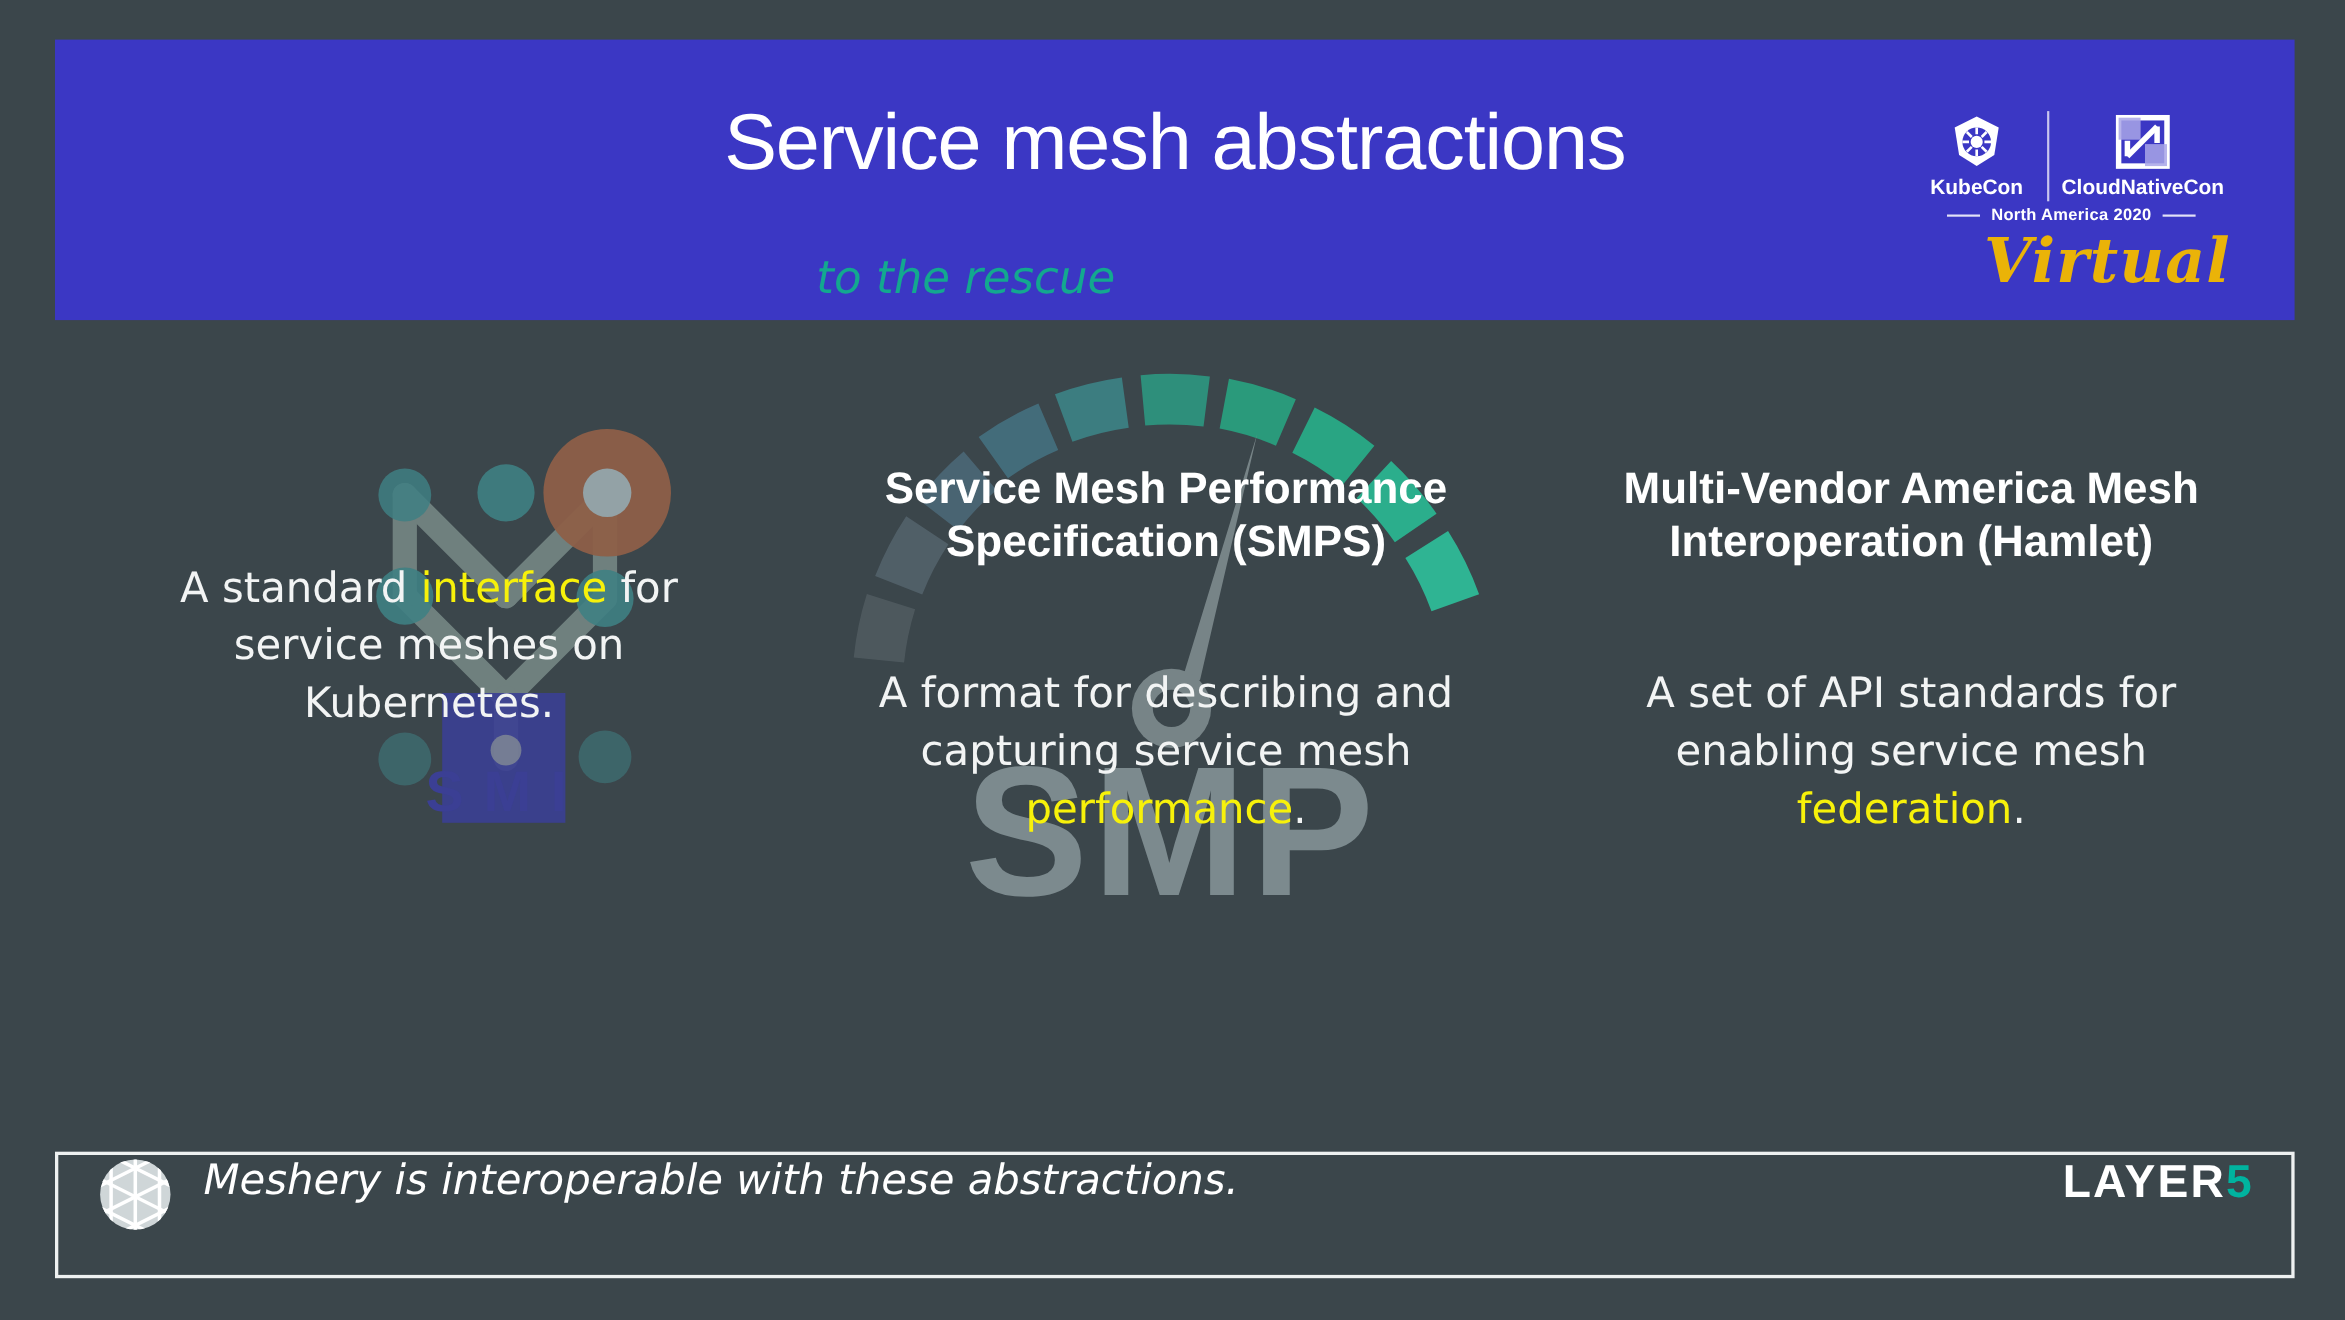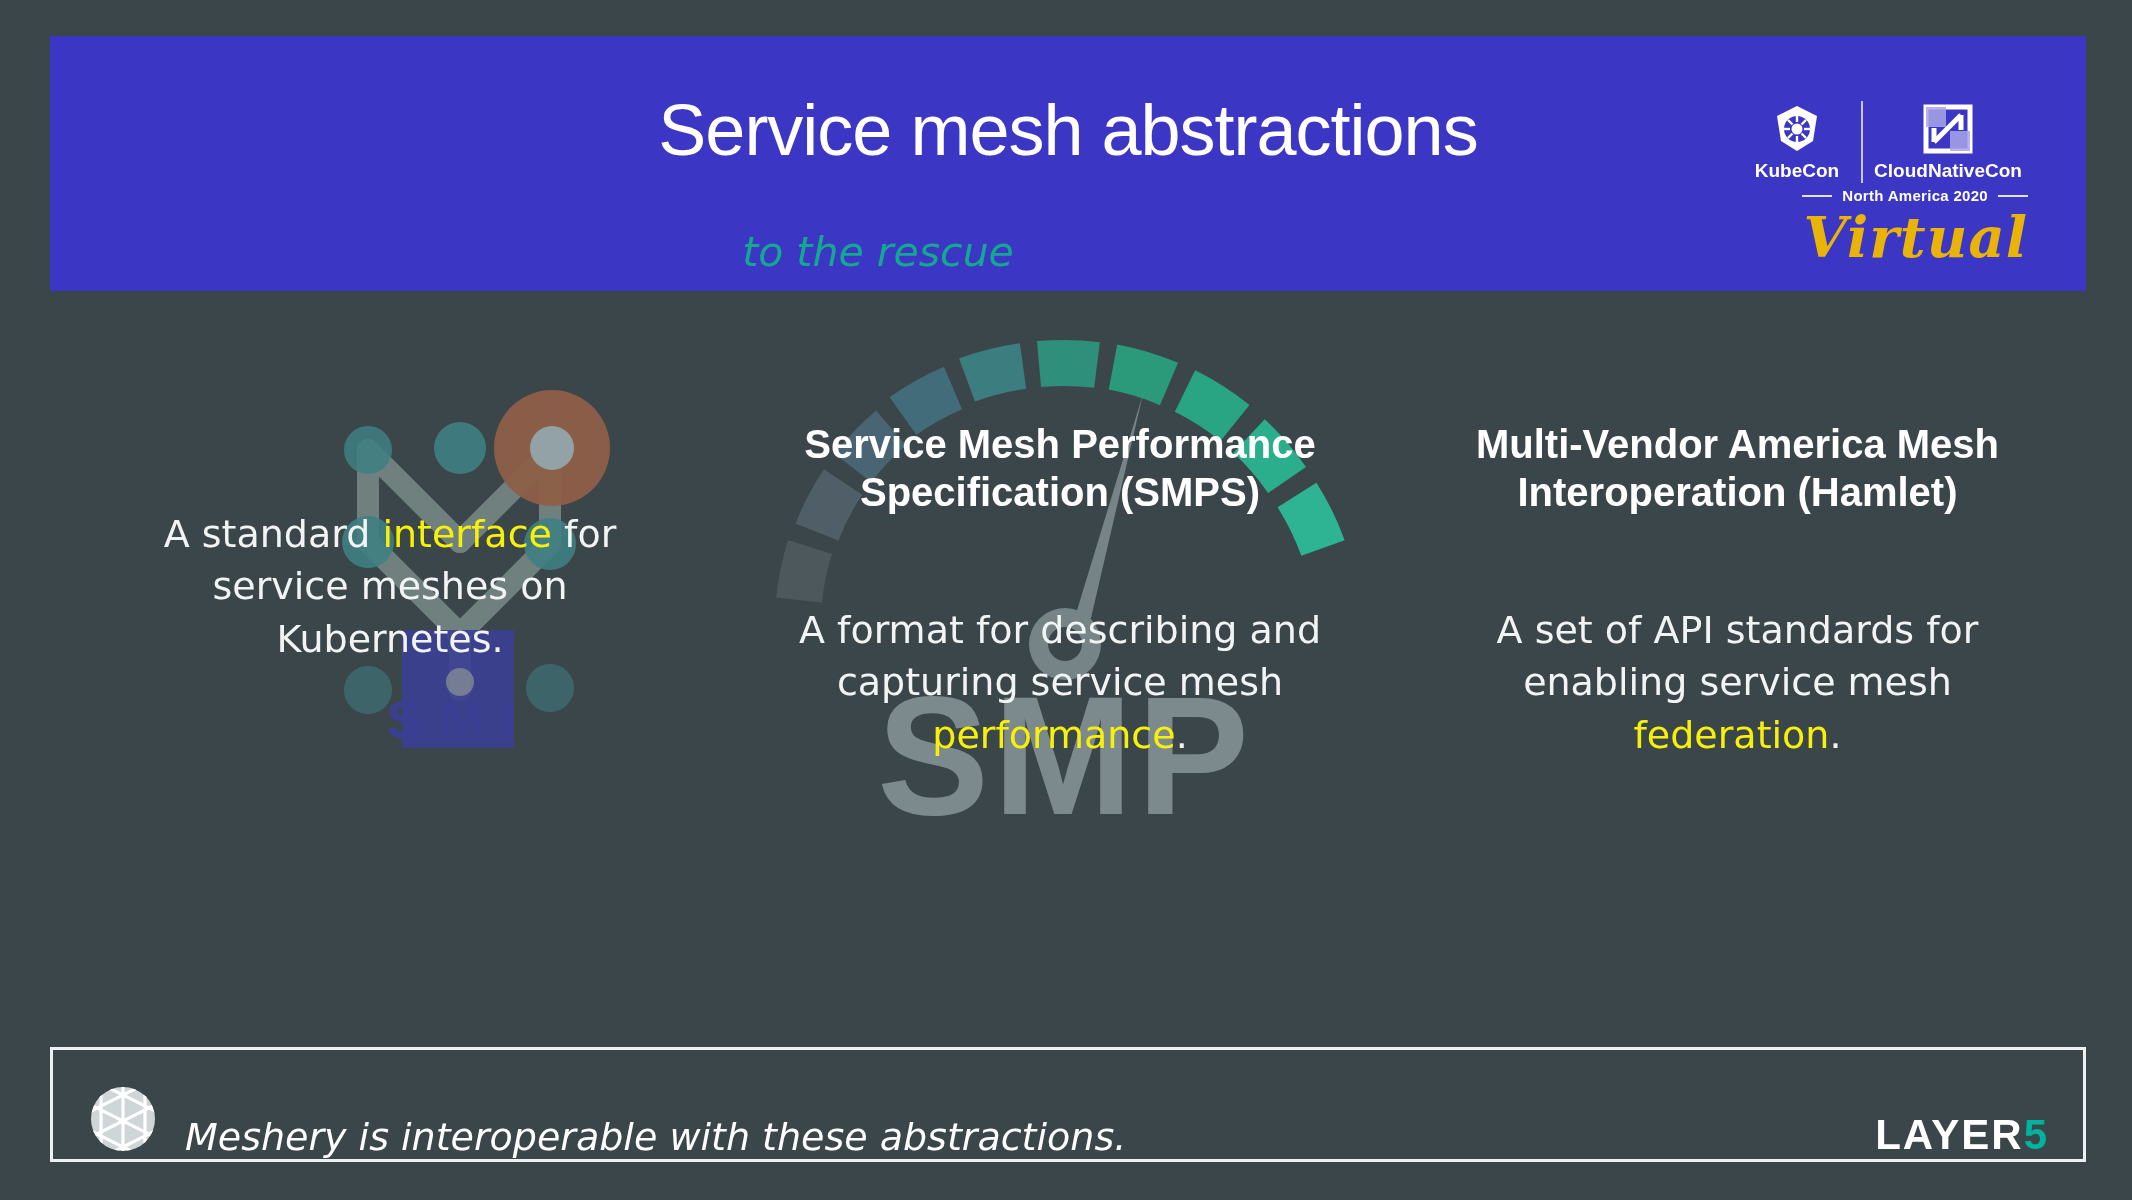--- a/index.html
+++ b/index.html
@@ -40,21 +40,21 @@
   .kc-row{ position:absolute; top:20px; left:0; width:290px; height:100px;
            display:flex; align-items:center; justify-content:center; gap:0px;}
   .kc-block{ display:flex; flex-direction:column; align-items:center; width:108px;}
   .kc-block.wide{ width:150px; }
   .kc-mark{ height:54px; display:flex; align-items:center; justify-content:center;}
   .kc-name{ font-family:"Liberation Sans", sans-serif; font-weight:700; font-size:19px;
             color:#fff; margin-top:4px; white-space:nowrap;}
   .kc-div{ width:2px; height:82px; background:#c9c6ef; margin:0 10px; }
   .kc-region{
     position:absolute; top:115px; left:0; width:290px;
-    display:flex; align-items:center; justify-content:flex-end; gap:10px;
+    display:flex; align-items:center; justify-content:center; gap:10px;
   }
   .kc-region .line{ flex:0 0 30px; height:2px; background:#e3e1f7; }
   .kc-region span{ font-family:"Liberation Sans", sans-serif; font-weight:700;
                    font-size:15px; letter-spacing:.3px; white-space:nowrap; }
   .kc-virtual{
     position:absolute; top:132px; left:0; width:290px; text-align:right;
     font-family:"DejaVu Serif", serif; font-style:italic; font-weight:700;
     font-size:56px; color:#eab308; letter-spacing:1px;
   }
 
@@ -93,21 +93,21 @@
     position:absolute; left:0; top:360px; width:690px; text-align:center;
     font-family:"Liberation Sans", sans-serif; font-weight:700; font-size:168px;
     letter-spacing:4px; color:#7c8a8e;
   }
 
   
   .footer{
     position:absolute; left:50px; bottom:38px;
     width:2036px; height:115px;
     border:3px solid #eef1f1;
-    display:flex; align-items:flex-end; padding:0 34px;
+    display:flex; align-items:flex-start; padding:0 34px;
   }
   .footer-text{
     margin-left:26px; color:#ffffff;
     font-family:"DejaVu Sans", sans-serif;
     font-style:italic; font-weight:400; font-size:38px;
   }
   .footer-spacer{ flex:1; }
   .layer5{ display:flex; align-items:center;
     font-family:"Liberation Sans", sans-serif; font-weight:700;
     font-size:42px; letter-spacing:2px; }

